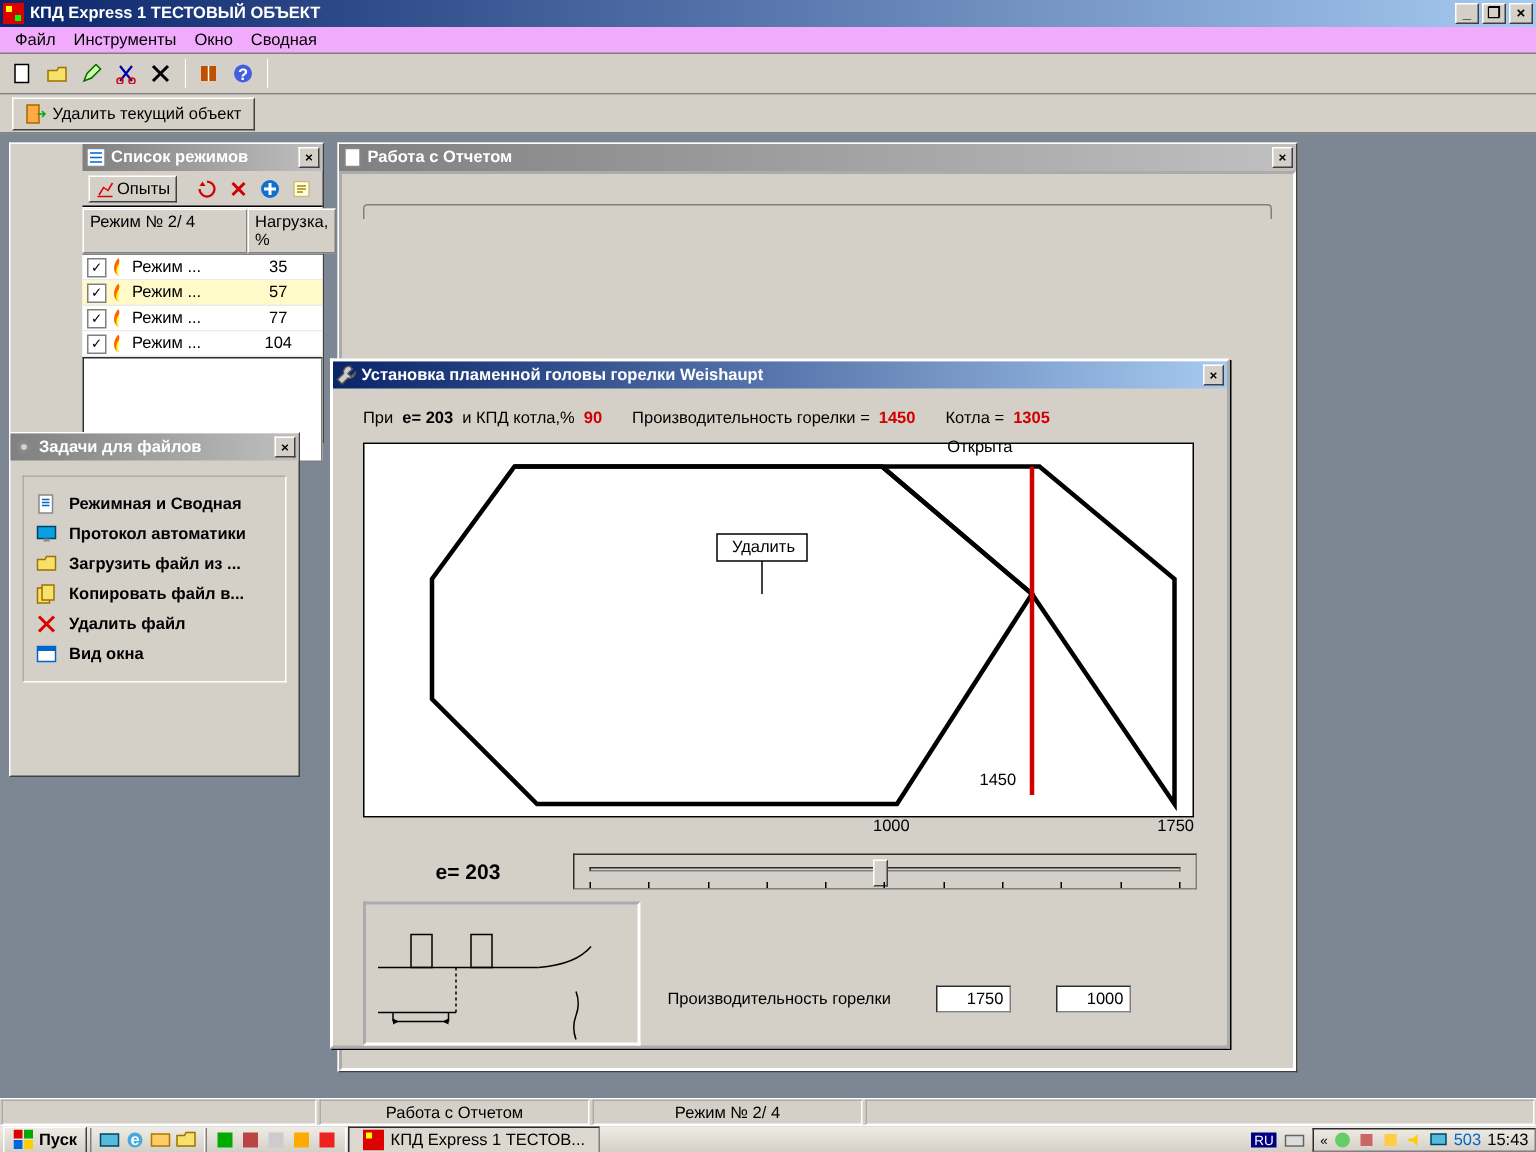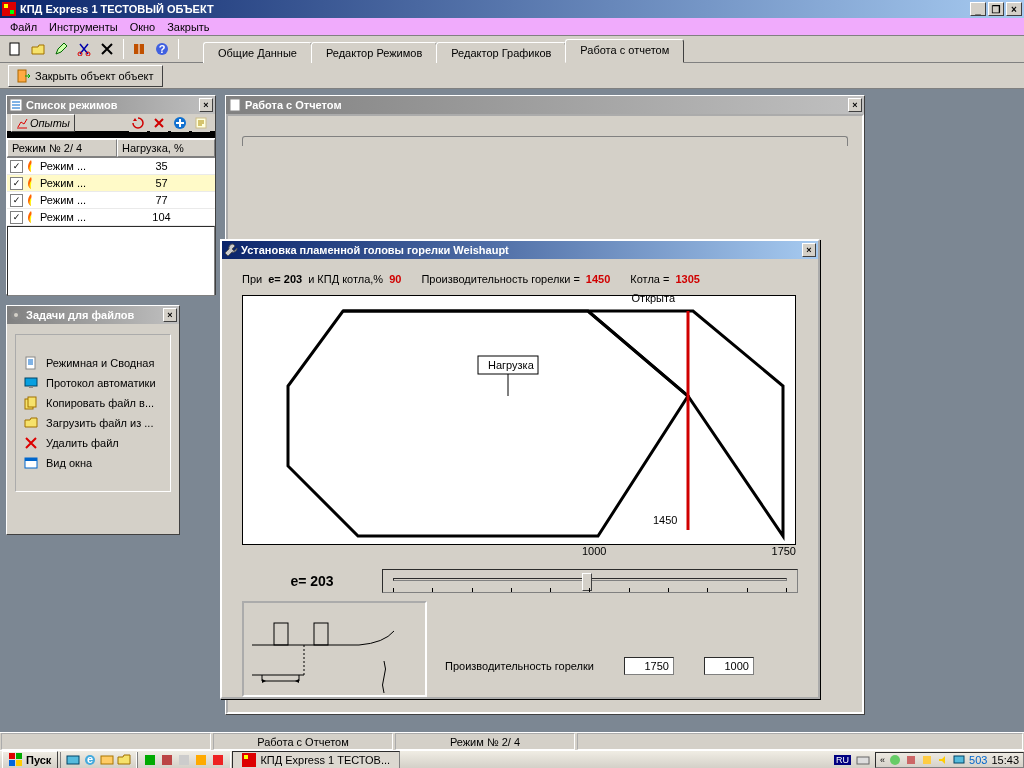--- a/index.html
+++ b/index.html
@@ -32,35 +32,35 @@
 
 .mdi { position:absolute; left:0; right:0; top:89px; bottom:36px; background:#7c8793; }
 
 
 .panel { position:absolute; background:#d4d0c8; border:1px solid #404040; border-left-color:#fff; border-top-color:#fff; }
 .panel-titlebar { background:linear-gradient(to right,#808080,#c0c0c0); height:18px; display:flex; align-items:center; color:#fff; font-weight:bold; padding:0 2px; }
 .panel-titlebar.blue { background:linear-gradient(to right,#0a246a,#a6caf0); }
 .panel-titlebar .closebtn { margin-left:auto; background:#d4d0c8; border:1px solid #fff; border-right-color:#404040; border-bottom-color:#404040; width:14px; height:14px; display:flex; align-items:center; justify-content:center; color:#000; font-size:9px; font-weight:bold; }
 
 
-.mode-toolbar { display:flex; align-items:center; height:24px; padding:0 4px; gap:2px; border-bottom:7px solid #000000;font-style:italic; }
+.mode-toolbar { display:flex; align-items:center; height:24px; padding:0 4px; gap:2px; border-bottom:1px solid #000000; }
 .mode-toolbar .btn { border:1px solid #fff; border-right-color:#404040; border-bottom-color:#404040; padding:2px 4px; display:flex; align-items:center; gap:2px; }
 .mode-header { display:flex; border-top:1px solid #fff; border-bottom:1px solid #808080; }
 .mode-header div { background:#d4d0c8; border:1px solid #fff; border-right-color:#808080; border-bottom-color:#808080; padding:2px 4px; }
 .mode-row { display:flex; align-items:center; height:17px; border-bottom:1px solid #eaeaea; background:#fff; }
 .mode-row.sel { background:#fffac8; }
 .mode-row .chk { width:13px; height:13px; border:1px solid #808080; background:#fff; margin:0 3px; display:flex; align-items:center; justify-content:center; font-size:9px; color:#000;}
 .mode-row .flame { width:10px; height:12px; margin-right:2px; }
 .mode-row .name { flex:0 0 70px; padding-left:2px; }
 .mode-row .load { flex:1; text-align:center; }
 .white-area { background:#fff; border:1px inset #808080; height:70px; margin:0; }
 
 
 .task-item { display:flex; align-items:center; padding:3px 8px; gap:8px; }
-.task-wrap { background:#d4d0c8; border:1px inset #fff; margin:10px 8px; padding:18px 0;}
+.task-wrap { background:#d4d0c8; border:1px inset #fff; margin:10px 8px; padding:8px 0;font-weight:bold;}
 
 
 .report-win { left:225px; top:6px; width:640px; height:620px; }
 .report-client { background:#d4d0c8; border:2px inset #fff; height:calc(100% - 18px); }
 
 
 .dialog { position:absolute; left:220px; top:150px; width:600px; height:460px; background:#d4d0c8; border:2px outset #fff; box-shadow: 1px 1px 0 #000; z-index:20;}
 .dialog .body { padding:14px 20px; position:relative; }
 .formula { display:flex; align-items:center; gap:6px; margin-bottom:10px;}
 .formula .red { color:#d00000; font-weight:bold; }
@@ -115,21 +115,21 @@
   <span class="title">КПД Express   1 ТЕСТОВЫЙ ОБЪЕКТ</span>
   <span class="winbtn">_</span>
   <span class="winbtn">❐</span>
   <span class="winbtn">×</span>
 </div>
 
 <div class="menubar">
   <span>Файл</span>
   <span>Инструменты</span>
   <span>Окно</span>
-  <span>Закрыть</span>
+  <span>Сводная</span>
 </div>
 
 <div class="toolbars">
   <span class="tbtn">
       <svg width="14" height="14">
         <rect x="2" y="1" width="9" height="12" fill="#fff" stroke="#000"></rect>
       </svg>
     </span>
   <span class="tbtn">
       <svg width="14" height="14">
@@ -161,41 +161,35 @@
       </svg>
     </span>
   <span class="tbtn">
       <svg width="14" height="14">
         <circle cx="7" cy="7" r="6" fill="#4060e0"></circle>
         <text x="7" y="11" text-anchor="middle" fill="#fff" font-size="10" font-weight="bold">?</text>
       </svg>
     </span>
   <span class="sep"></span>
 
-  <div class="tabbar" style="margin-left:20px;">
-    <div class="tab">Общие   Данные</div>
-    <div class="tab">Редактор   Режимов</div>
-    <div class="tab">Редактор   Графиков</div>
-    <div class="tab active">Работа   с   отчетом</div>
-  </div>
 </div>
 
 <div class="closebar">
   <div class="closebar-btn">
     <svg width="14" height="14">
         <rect x="1" y="1" width="8" height="12" fill="#fa4" stroke="#a60"></rect>
         <path d="M8 7h5m-2-2l2 2-2 2" stroke="#0a0" fill="none"></path>
       </svg>
-    <span>Закрыть объект объект</span>
+    <span>Удалить текущий объект</span>
   </div>
 </div>
 
 <div class="mdi">
 
-  <div class="panel" style="left:6px; top:6px; width:210px; height:200px;">
+  <div class="panel" style="left:6px; top:6px; width:210px; height:200px;padding-left:48px;">
     <div class="panel-titlebar">
       <svg width="14" height="14">
           <rect x="1" y="1" width="12" height="12" fill="#fff" stroke="#888"></rect>
           <path d="M3 4h8M3 7h8M3 10h8" stroke="#06c"></path>
         </svg>
       <span style="margin-left:3px;">Список режимов</span>
       <span class="closebtn">×</span>
     </div>
     <div class="mode-toolbar">
       <div class="btn">
@@ -267,21 +261,21 @@
             <path d="M5 0c2 4-2 5 0 12-4-2-4-8 0-12z" fill="#f60"></path>
             <path d="M5 4c1 3-1 4 0 8-2-1-2-5 0-8z" fill="#ff0"></path>
           </svg>
         <span class="name">Режим ...</span>
         <span class="load">104</span>
       </div>
     </div>
     <div class="white-area"></div>
   </div>
 
-  <div class="panel" style="left:6px; top:216px; width:174px; height:230px;">
+  <div class="panel" style="left:6px; top:199px; width:194px; height:230px;">
     <div class="panel-titlebar">
       <svg width="14" height="14">
           <circle cx="7" cy="7" r="5" fill="#888"></circle>
           <circle cx="7" cy="7" r="2" fill="#d4d0c8"></circle>
         </svg>
       <span style="margin-left:3px;">Задачи для файлов</span>
       <span class="closebtn">×</span>
     </div>
     <div class="task-wrap">
       <div class="task-item">
@@ -293,30 +287,30 @@
       </div>
       <div class="task-item">
         <svg width="14" height="14">
             <rect x="1" y="2" width="12" height="8" fill="#08a0e0" stroke="#046"></rect>
             <rect x="5" y="10" width="4" height="2" fill="#888"></rect>
           </svg>
         <span>Протокол автоматики</span>
       </div>
       <div class="task-item">
         <svg width="14" height="14">
+            <path d="M1 4h5l1-2h6v9H1z" fill="#f6e26b" stroke="#a07000"></path>
+          </svg>
+        <span>Загрузить файл из ...</span>
+      </div>
+      <div class="task-item">
+        <svg width="14" height="14">
             <rect x="1" y="3" width="8" height="10" fill="#f6e26b" stroke="#a07000"></rect>
             <rect x="4" y="1" width="8" height="10" fill="#f6e26b" stroke="#a07000"></rect>
           </svg>
         <span>Копировать файл в...</span>
-      </div>
-      <div class="task-item">
-        <svg width="14" height="14">
-            <path d="M1 4h5l1-2h6v9H1z" fill="#f6e26b" stroke="#a07000"></path>
-          </svg>
-        <span>Загрузить файл из ...</span>
       </div>
       <div class="task-item">
         <svg width="14" height="14">
             <path d="M2 2l10 10M12 2L2 12" stroke="#d00" stroke-width="2"></path>
           </svg>
         <span>Удалить  файл</span>
       </div>
       <div class="task-item">
         <svg width="14" height="14">
             <rect x="1" y="2" width="12" height="10" fill="#fff" stroke="#06c"></rect>
@@ -368,21 +362,21 @@
 
           <path d="M 100 15 L 345 15 L 445 100 L 540 240 L 540 90 L 450 15 L 345 15" fill="none" stroke="#000" stroke-width="3"></path>
 
           <line x1="445" y1="15" x2="445" y2="234" stroke="#d00000" stroke-width="3"></line>
 
           <rect x="235" y="60" width="60" height="18" fill="#fff" stroke="#000"></rect>
           <line x1="265" y1="78" x2="265" y2="100" stroke="#000"></line>
 
         </svg>
         <span style="position:absolute; right:120px; top:-4px;">Открыта</span>
-        <span style="position:absolute; left:245px; top:63px;">Нагрузка</span>
+        <span style="position:absolute; left:245px; top:63px;">Удалить</span>
         <span style="position:absolute; left:410px; top:218px;">1450</span>
       </div>
 
       <div style="display:flex; width:554px; position:relative; height:14px;">
         <span style="position:absolute; left:340px;">1000</span>
         <span style="position:absolute; right:0;">1750</span>
       </div>
 
       <div class="slider-row">
         <div class="slider-label">e= 203</div>

